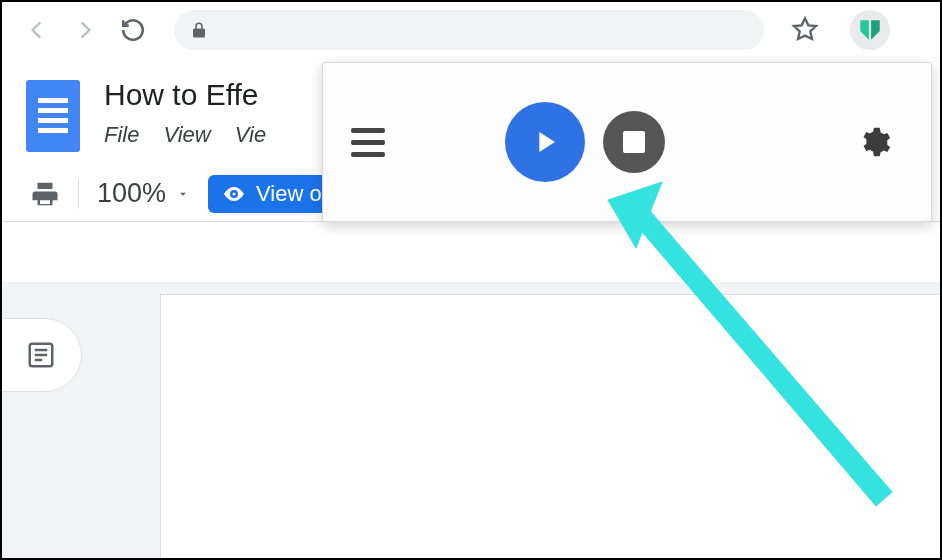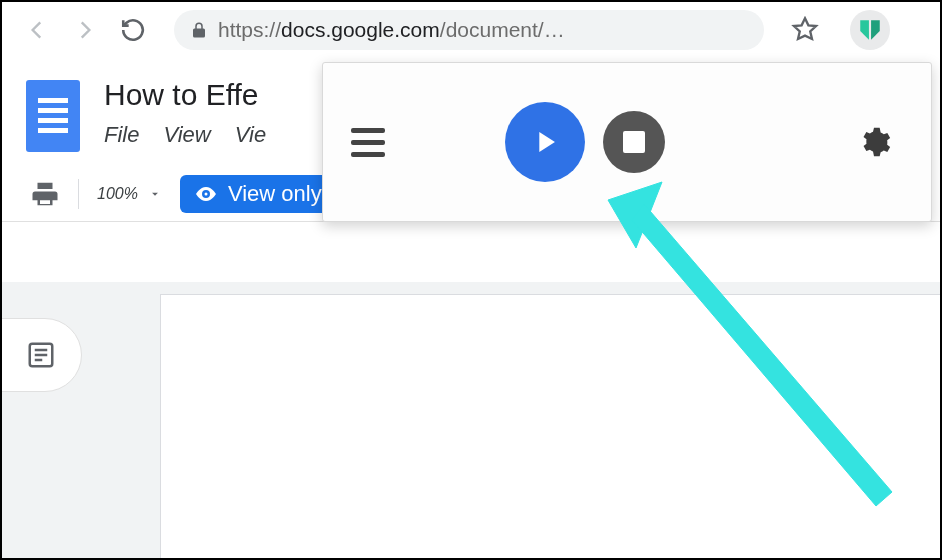--- a/index.html
+++ b/index.html
@@ -102,21 +102,21 @@
       padding: 10px 28px;
       gap: 18px;
       border-bottom: 1px solid #e0e0e0;
       margin-top: 14px;
       height: 56px;
     }
     .tb-icon { color: #5f6368; }
     .tb-sep { width: 1px; height: 30px; background: #dadce0; }
     .zoom {
       display: flex; align-items: center; gap:10px;
-      font-size: 16px; color:#3c4043; cursor:pointer;font-style:italic;
+      font-size: 27px; color:#3c4043; cursor:pointer;
     }
     .view-only {
       display: flex; align-items: center;
       background: #1a73e8;
       color: #fff;
       border-radius: 6px;
       padding: 6px 14px;
       gap: 10px;
       font-size: 22px;
       font-weight: 500;
@@ -208,23 +208,20 @@
         <path d="M3 12a9 9 0 1 0 3-6.7L3 8"></path>
         <path d="M3 3v5h5"></path>
       </svg>
   </div>
   <div class="address-bar">
     <span class="lock-icon">
       <svg width="18" height="18" viewBox="0 0 24 24" fill="currentColor">
           <path d="M12 2a5 5 0 0 0-5 5v3H6a2 2 0 0 0-2 2v8a2 2 0 0 0 2 2h12a2 2 0 0 0 2-2v-8a2 2 0 0 0-2-2h-1V7a5 5 0 0 0-5-5zm-3 5a3 3 0 1 1 6 0v3H9V7z"></path>
         </svg>
     </span>
-    <span class="url-text">
-      <span>https://</span><span class="dark">docs.google.com</span><span>/document/…</span>
-    </span>
   </div>
   <div class="nav-btn star-btn">
     <svg width="28" height="28" viewBox="0 0 24 24" fill="none" stroke="currentColor" stroke-width="2">
         <path d="M12 2l2.9 6 6.6.6-5 4.6 1.5 6.5L12 16.8 6 19.7l1.5-6.5-5-4.6 6.6-.6L12 2z"></path>
       </svg>
   </div>
   <div class="ext-badge">
     <svg width="26" height="26" viewBox="0 0 24 24">
         <path fill="#28c79d" d="M3 3h8v18L3 13V3z"></path>
         <path fill="#1fa07c" d="M13 3h8v10l-8 8V3z"></path>

